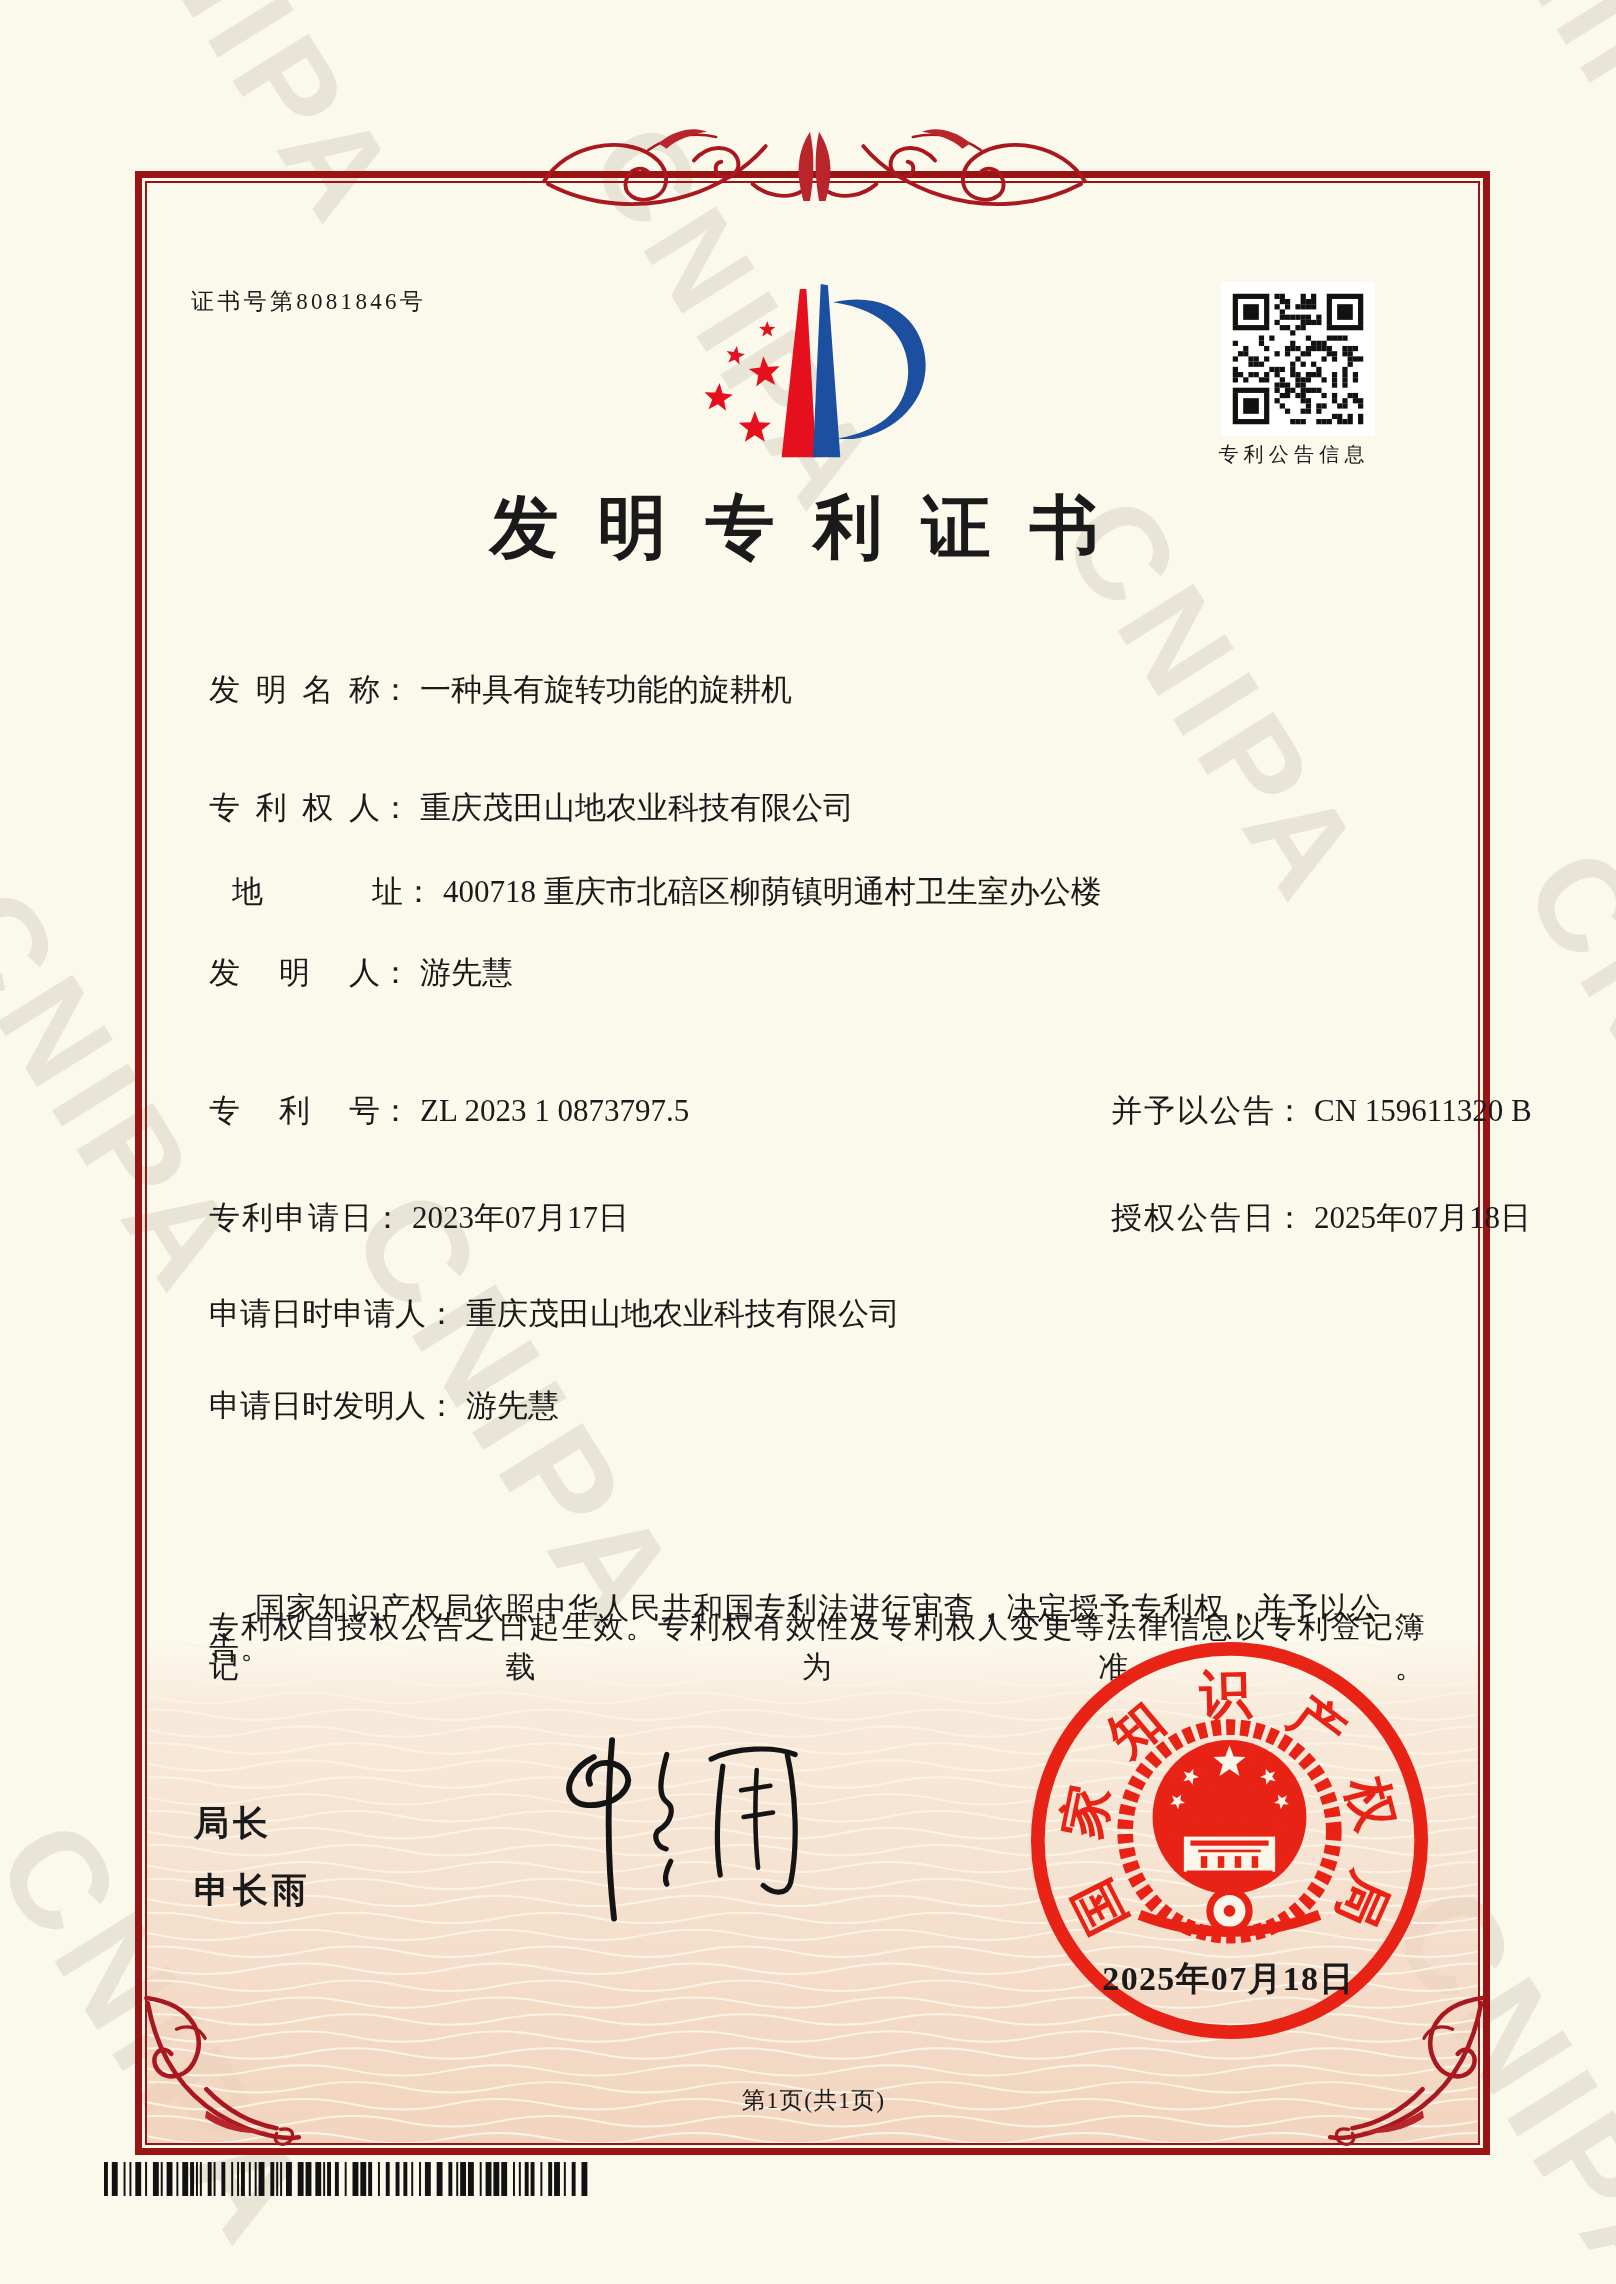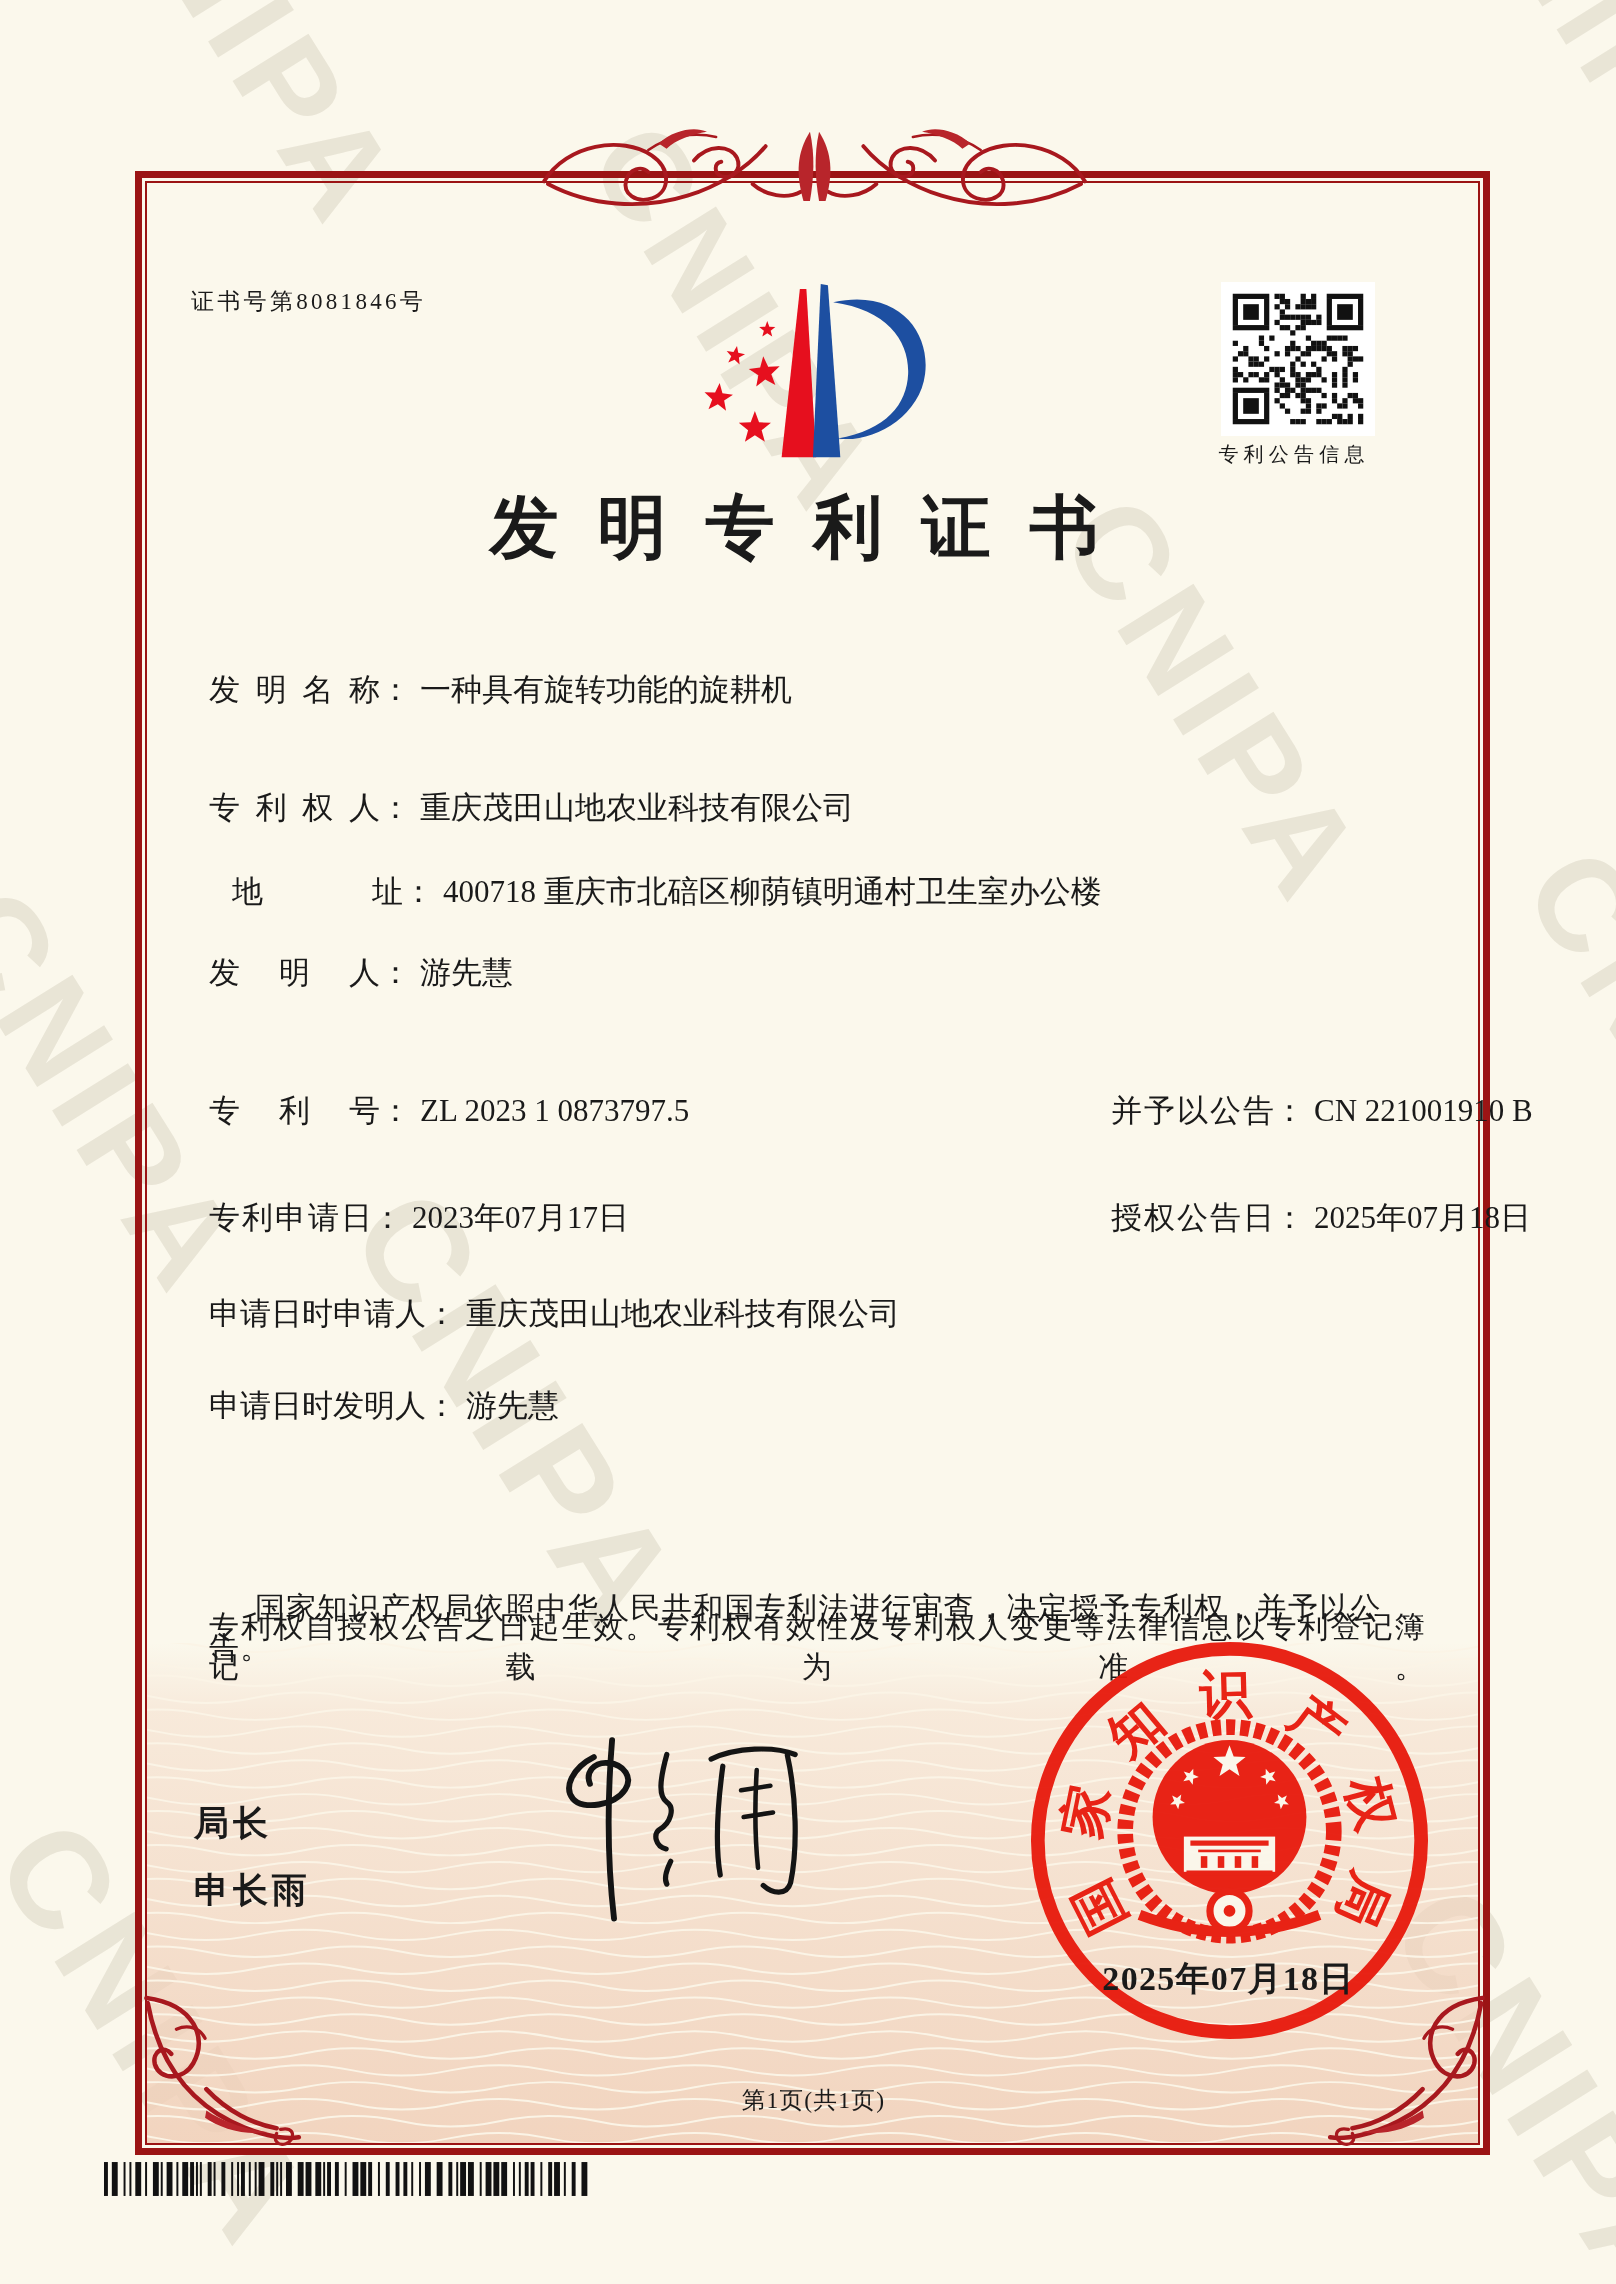--- a/index.html
+++ b/index.html
@@ -385,21 +385,21 @@
 </div>
 <div class="row" style="top:872px;margin-left:23px;">
   <span class="flabel">地址</span><span>：</span><span class="fval">400718 重庆市北碚区柳荫镇明通村卫生室办公楼</span>
 </div>
 <div class="row" style="top:953px;">
   <span class="flabel">发明人</span><span>：</span><span class="fval">游先慧</span>
 </div>
 <div class="row" style="top:1091px;width:1284px;">
   <span class="flabel">专利号</span><span>：</span><span class="fval">ZL 2023 1 0873797.5</span>
   <span class="col-right">
-    <span class="flabel5">并予以公告</span><span>：</span><span class="fval">CN 221001910 B</span>
+    <span class="flabel5">并予以公告</span><span>：</span><span class="fval">CN 159611320 B</span>
   </span>
 </div>
 <div class="row" style="top:1198px;width:1284px;">
   <span class="flabel5">专利申请日</span><span>：</span><span class="fval">2023年07月17日</span>
   <span class="col-right">
     <span class="flabel5">授权公告日</span><span>：</span><span class="fval">2025年07月18日</span>
   </span>
 </div>
 <div class="row" style="top:1294px;">
   <span class="flabel7">申请日时申请人</span><span>：</span><span class="fval">重庆茂田山地农业科技有限公司</span>

